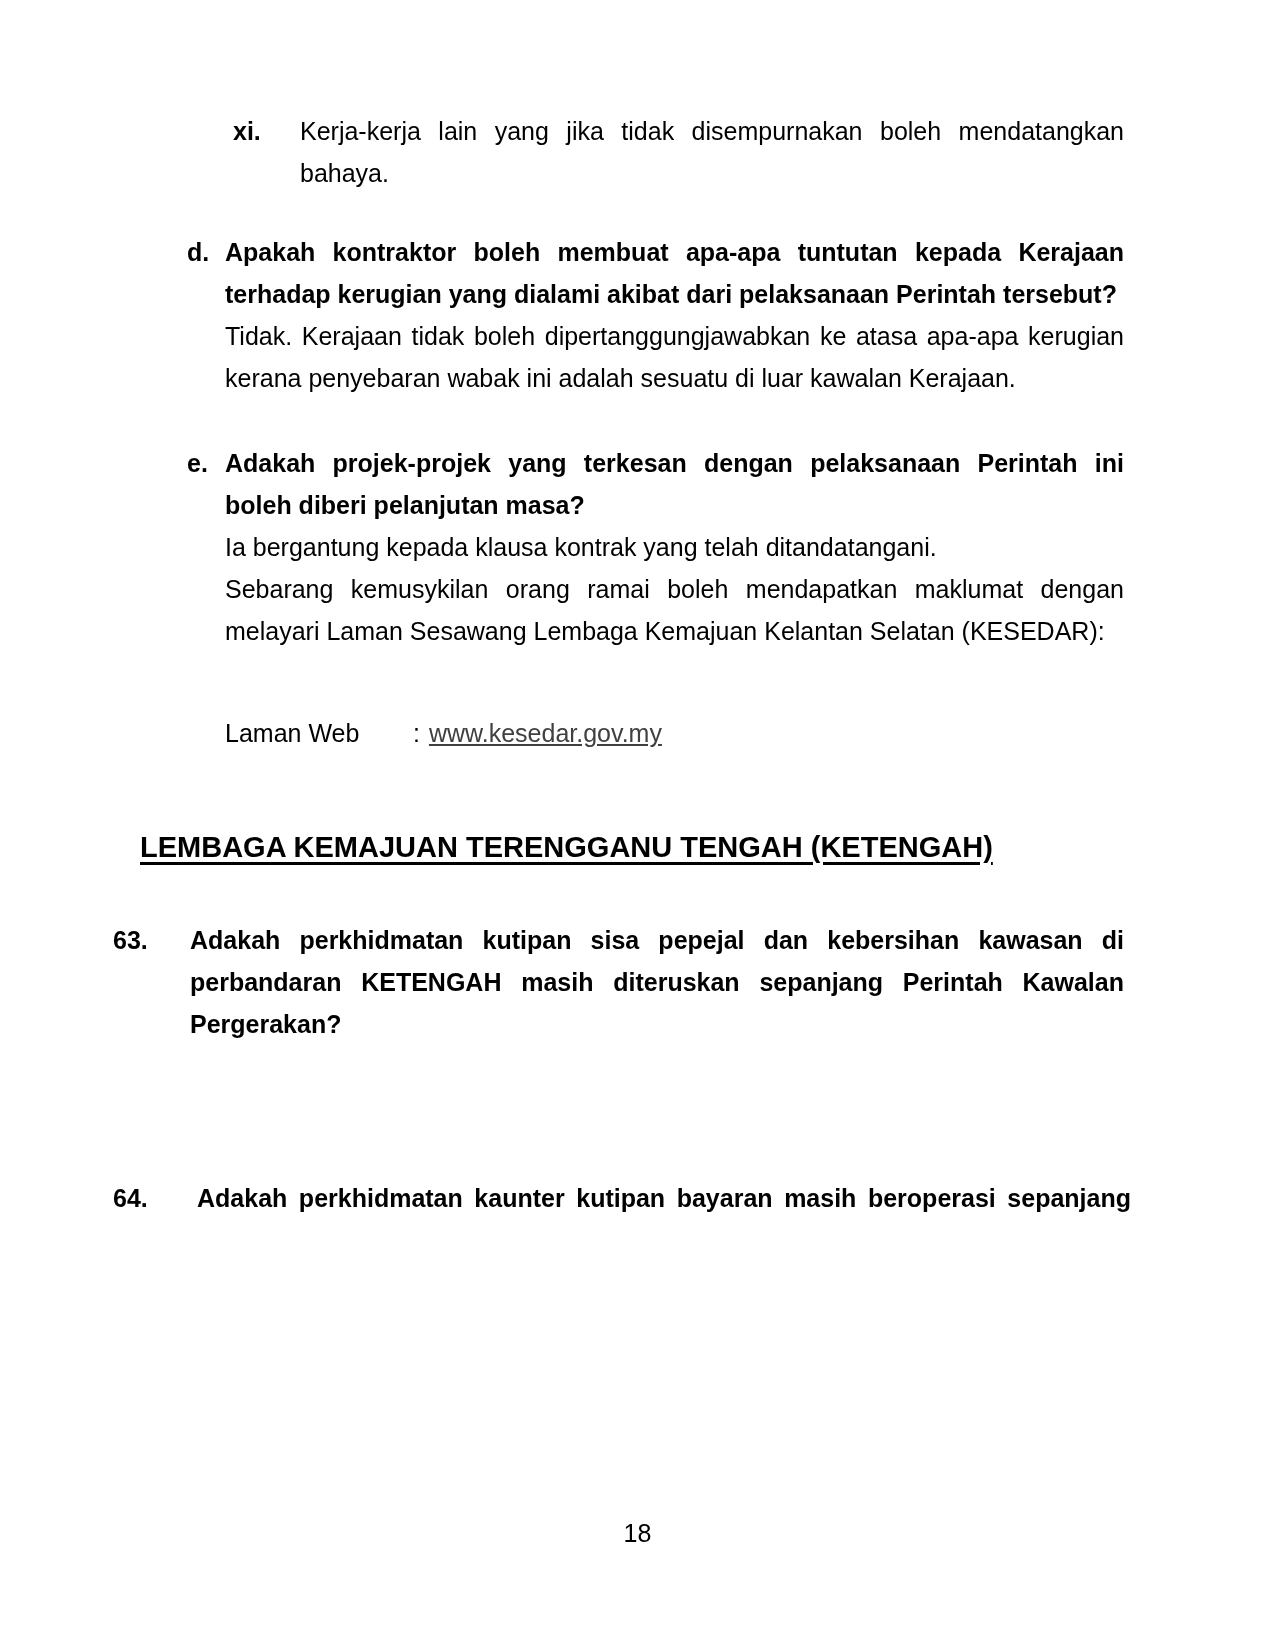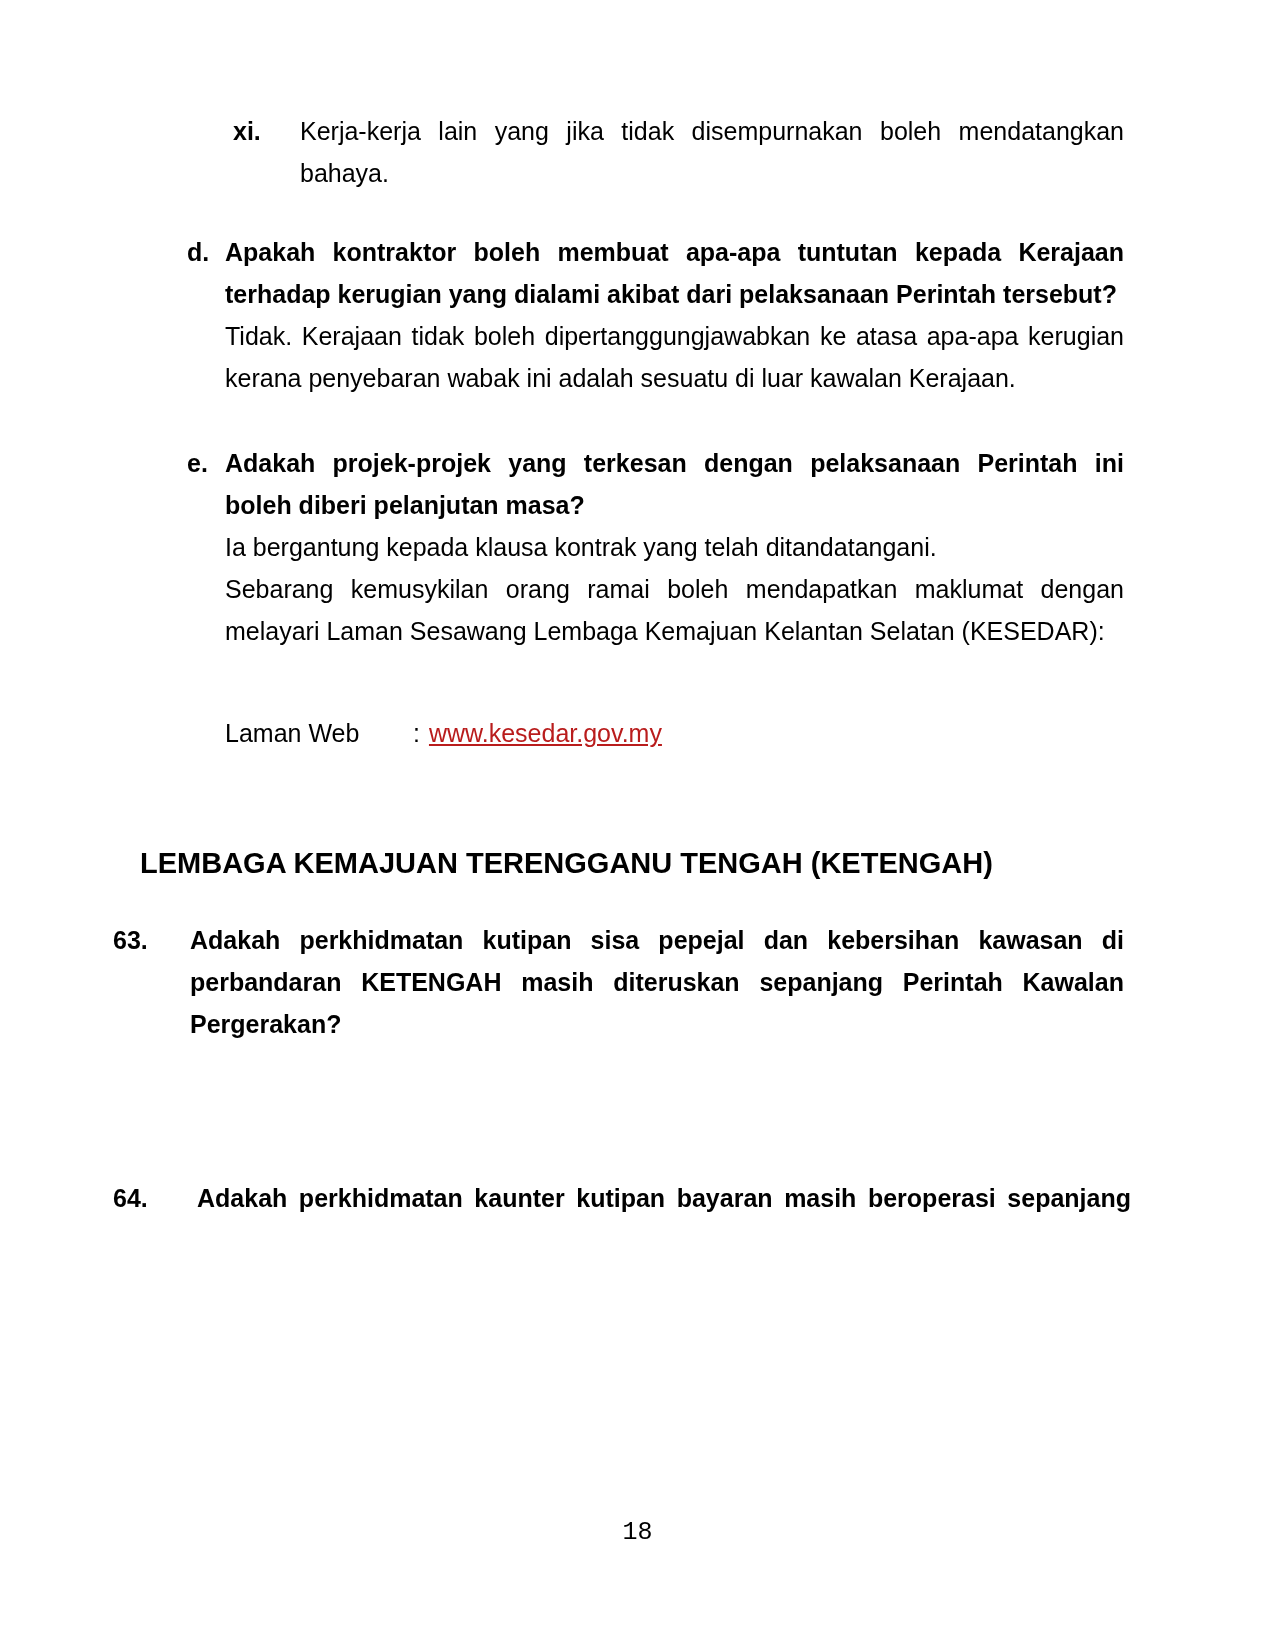--- a/index.html
+++ b/index.html
@@ -22,28 +22,28 @@
   .row { display: flex; align-items: flex-start; }
   .marker { flex: 0 0 auto; }
   .bold { font-weight: bold; }
   .content { flex: 0 0 auto; }
   .line-j { text-align: justify; text-align-last: justify; }
   .line-l { text-align: left; }
   .heading {
     font-size: 29px;
     font-weight: bold;
     line-height: 40px;
+    text-decoration: underline;
     text-decoration-thickness: 3px;
     text-underline-offset: 5px;
     white-space: nowrap;
-    margin-top: 16px;
   }
   .web-label { display: inline-block; width: 188px; margin-top: 28px; }
   .web-sep { display: inline-block; margin-right: 9px; }
-  .web-link { color: #b91c1c; text-decoration: underline; cursor: pointer; }
+  .web-link { color: #404040; text-decoration: underline; cursor: pointer; }
   .pagenum { width: 1275px; text-align: center; }
 </style>
 </head>
 <body>
 
 <div class="page">
 
   <div class="block row" style="left:233px; top:97px; width:891px;margin-top:13px;">
     <div class="marker bold" style="width:67px;">xi.</div>
     <div class="content" style="width:824px;">
@@ -102,15 +102,15 @@
 
   <div class="block row" style="left:113px; top:1177px; width:1011px;">
     <div class="marker bold" style="width:77px;">64.</div>
     <div class="content" style="width:934px;margin-left:7px;">
       <div class="bold">
           <div class="line-j">Adakah perkhidmatan kaunter kutipan bayaran masih beroperasi sepanjang</div>
         </div>
     </div>
   </div>
 
-  <div class="block pagenum" style="left:0; top:1512px;font-family:Liberation Mono, monospace;">18</div>
+  <div class="block pagenum" style="left:0; top:1512px;">18</div>
 
 </div>
 
 </body></html>

